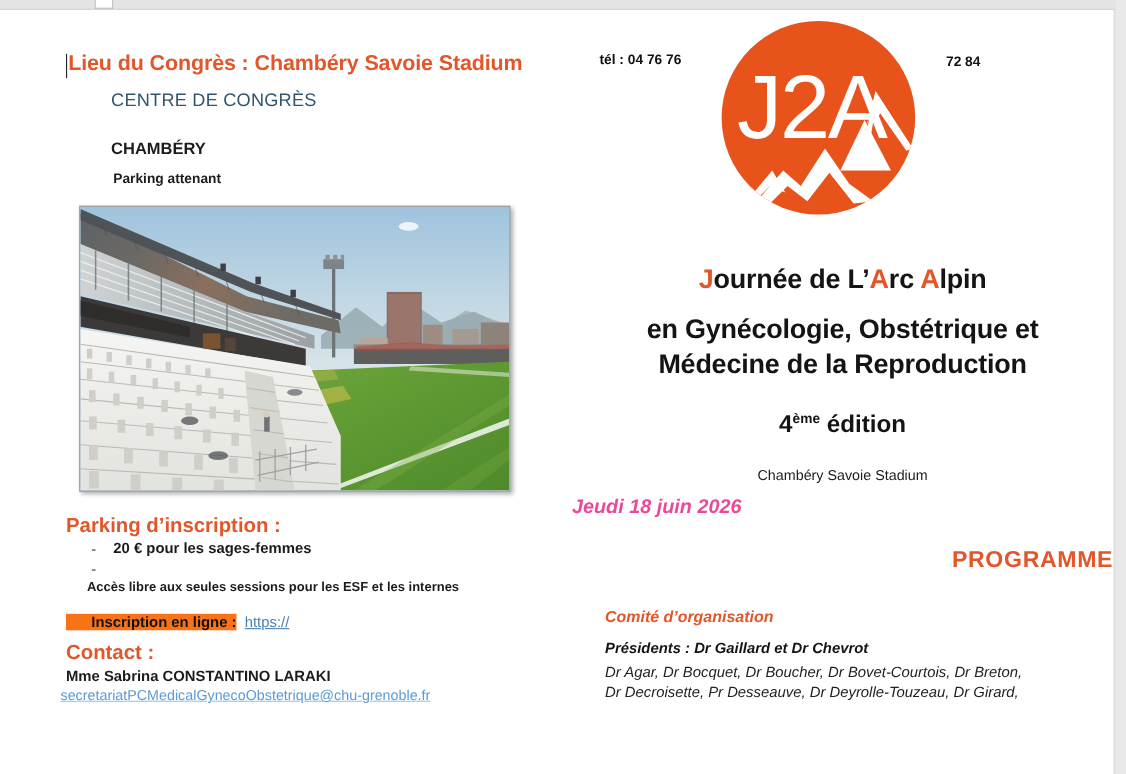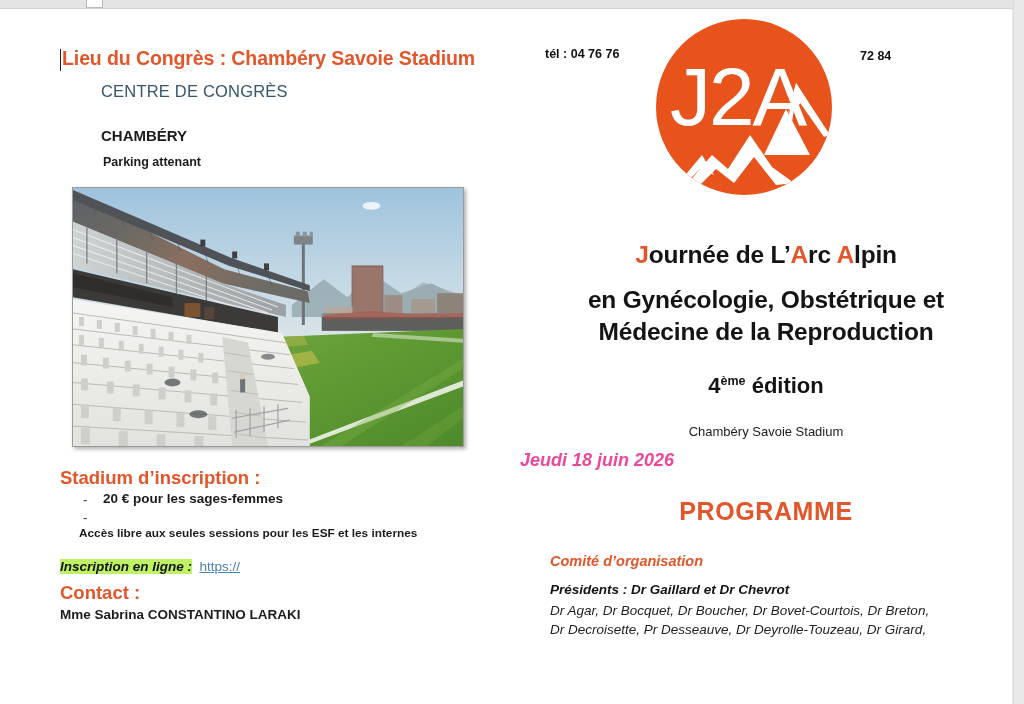--- a/index.html
+++ b/index.html
@@ -87,22 +87,22 @@
   }
   .fee-dash { position: absolute; font-size: 13.5px; color: #3a3a3a; }
   .fees-note {
     position: absolute; left: 79px; top: 517px;
     font-size: 11.8px; font-weight: bold; color: #1c1c1c; white-space: nowrap;
   }
 
   
   #online-reg { position: absolute; left: 60px; top: 548px; white-space: nowrap; }
   #online-reg .hl {
-    background: #bef264; font-style: italic; font-weight: bold;
-    font-size: 13.5px; color: #121212;
+    background: #f97316; font-weight: bold;
+    font-size: 13.5px; color: #121212; padding-left: 23px;
   }
   #online-reg .lnk {
     font-size: 13.5px; color: #4A82B4; text-decoration: underline; margin-left: 3px;
   }
 
   
   .contact-title {
     position: absolute; left: 60px; top: 573px;
     font-size: 18.5px; font-weight: bold; color: #E2562A; white-space: nowrap;
   }
@@ -150,22 +150,22 @@
 
   #loc-line {
     position: absolute; left: 0; top: 415px; width: 492px; text-align: center;
     font-size: 13px; color: #1c1c1c;
   }
   #date-line {
     position: absolute; left: 0; top: 441px; width: 492px; text-align: left;
     font-size: 18px; font-weight: bold; color: #ec4899; font-style: italic;
   }
   #programme {
-    position: absolute; left: 0; top: 488px; width: 492px; text-align: center;
-    font-size: 25px; font-weight: bold; color: #E2562A; letter-spacing: 0.6px;
+    position: absolute; left: 0; top: 488px; width: 492px; text-align: right;
+    font-size: 21px; font-weight: bold; color: #E2562A; letter-spacing: 0.6px;
   }
 
   .org-title {
     position: absolute; left: 30px; top: 544px;
     font-size: 14.5px; font-weight: bold; font-style: italic;
     color: #E2562A; white-space: nowrap;
   }
   .org-pres {
     position: absolute; left: 30px; top: 573px;
     font-size: 13.5px; font-weight: bold; font-style: italic;
@@ -375,36 +375,37 @@
           <line x1="192" y1="220" x2="192" y2="246"></line>
           <line x1="206" y1="218" x2="206" y2="242"></line>
         </g>
 
         <ellipse cx="100" cy="196" rx="8" ry="4" fill="#585b5e" opacity="0.8"></ellipse>
         <ellipse cx="126" cy="228" rx="9" ry="4" fill="#4e5154" opacity="0.75"></ellipse>
         <ellipse cx="196" cy="170" rx="7" ry="3" fill="#5c5f62" opacity="0.7"></ellipse>
       </svg>
     </div>
 
-    <div class="fees-title">Stadium d’inscription :</div>
+    <div class="fees-title">Parking d’inscription :</div>
 
     <div class="fee-dash" style="left:83px; top:483px;">-</div>
     <div class="fee-row" style="left:103px; top:482px;">20 € pour les sages-femmes</div>
 
     <div class="fee-dash" style="left:83px; top:501px;">-</div>
 
     <div class="fees-note">Accès libre aux seules sessions pour les ESF et les internes</div>
 
     <div id="online-reg">
       <span class="hl">Inscription en ligne :</span>
       <span class="lnk">https://</span>
     </div>
 
     <div class="contact-title">Contact :</div>
     <div class="contact-name">Mme Sabrina CONSTANTINO LARAKI</div>
+    <div class="contact-email">secretariatPCMedicalGynecoObstetrique@chu-grenoble.fr</div>
   </div>
 
   <div id="right-col">
 
     <div class="tel-left">tél : 04 76 76</div>
     <div class="tel-right">72 84</div>
 
     <div id="logo">
       <svg viewBox="0 0 180 180" aria-hidden="true">
         <defs>

